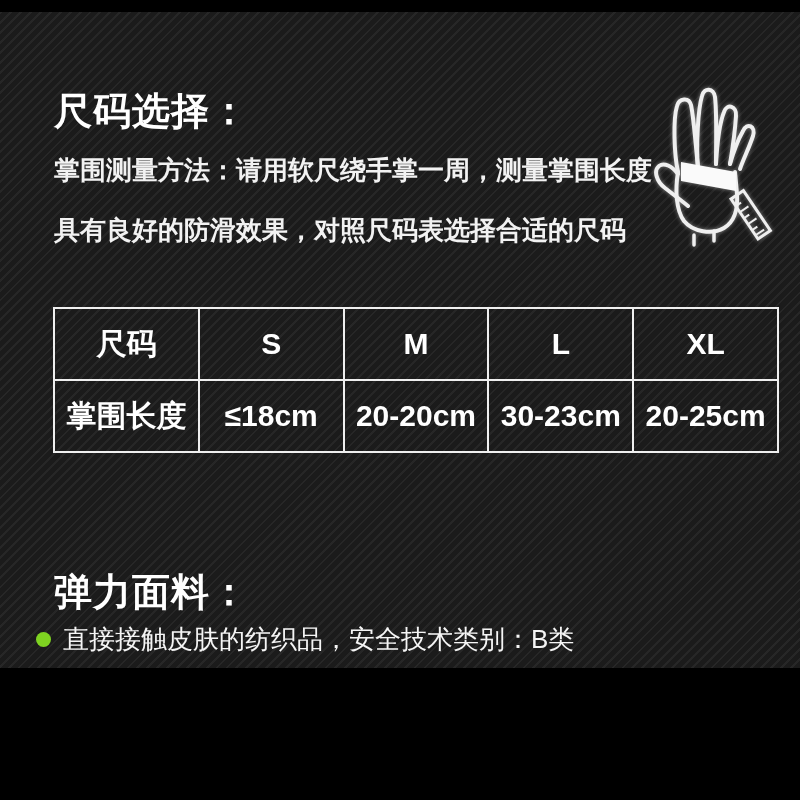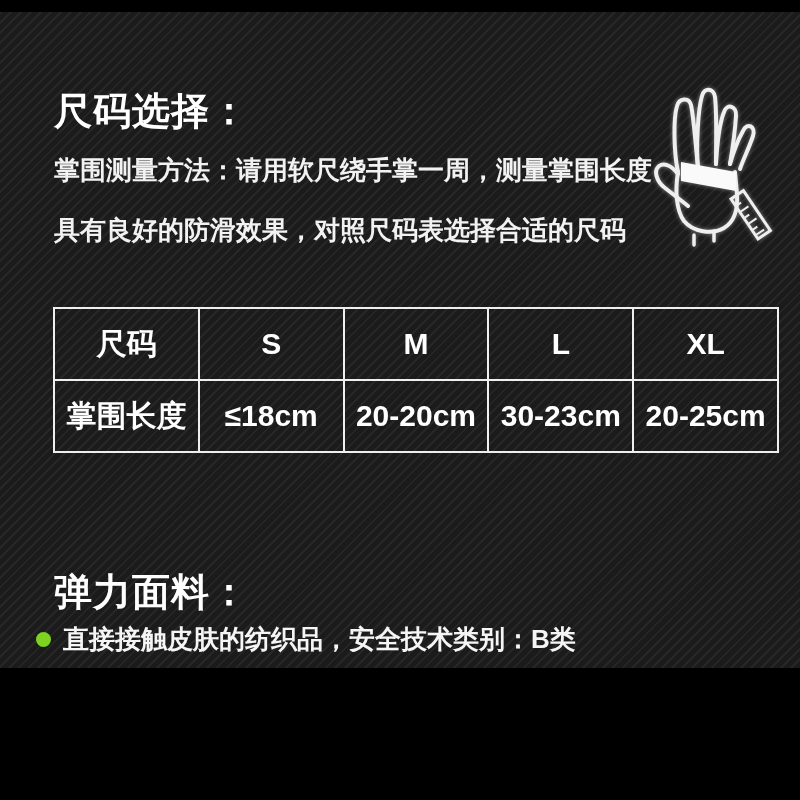--- a/index.html
+++ b/index.html
@@ -46,21 +46,21 @@
     position:absolute;right:17px;top:457px;
     font-size:16px;font-weight:bold;color:#e6e6e6;
     letter-spacing:0.5px;white-space:nowrap;
   }
   ul.features{
     position:absolute;left:36px;top:596px;width:740px;
     list-style:none;margin:0;padding:0;
   }
   ul.features li{
     display:flex;align-items:flex-start;
-    font-size:26px;font-weight:bold;line-height:63px;color:#f5f5f5;
+    font-size:26px;font-weight:normal;line-height:63px;color:#f5f5f5;
   }
   ul.features .dot{
     flex:0 0 15px;width:15px;height:15px;border-radius:50%;
     background:#7ed321;margin-top:24px;margin-right:12px;
   }
   ul.features .feature-text{flex:1;}
 </style>
 </head>
 <body>
 

